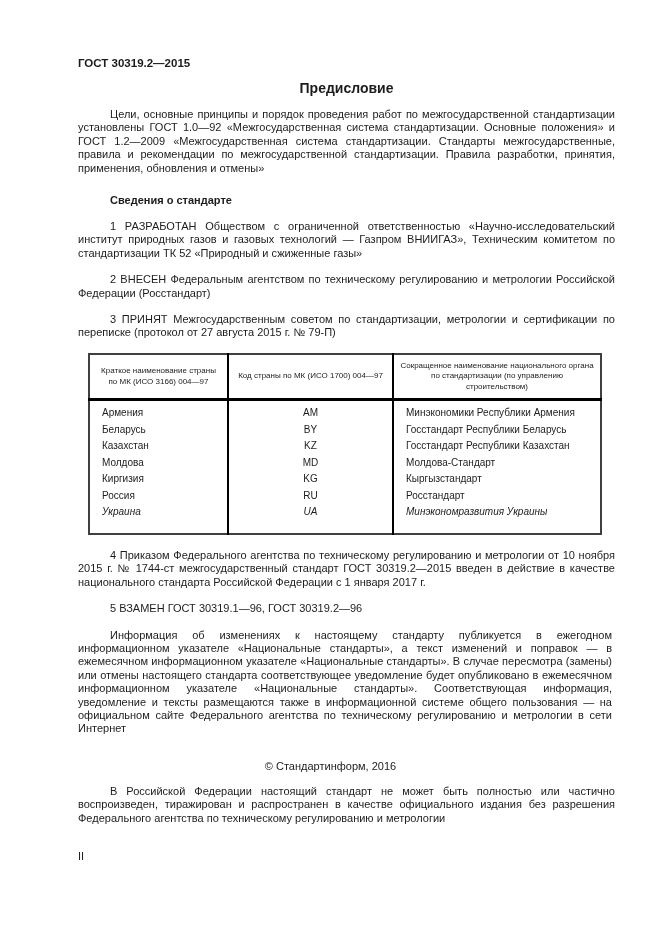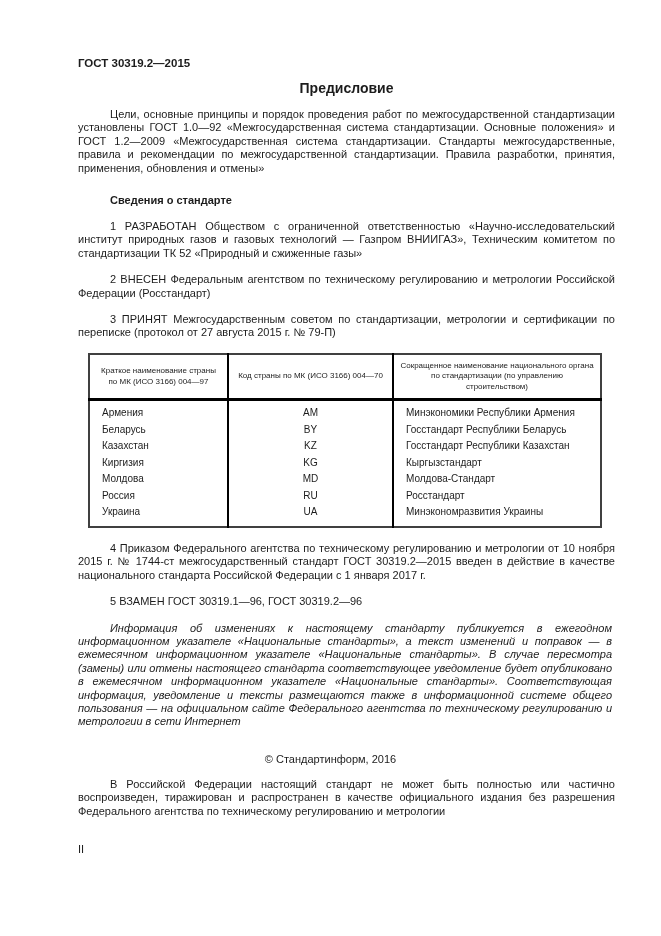--- a/index.html
+++ b/index.html
@@ -75,29 +75,28 @@
   .vote-table td {
     border-left: 2px solid #000;
     font-size: 10px;
     line-height: 16.5px;
     padding: 0 0 0 12px;
     vertical-align: middle;
   }
   .vote-table td:first-child { border-left: none; }
   .vote-table td.code { text-align: center; padding: 0; }
   .vote-table tbody tr:first-child td { padding-top: 4px; }
-  .vote-table tbody tr:last-child td { padding-bottom: 5px; }
+  .vote-table tbody tr:last-child td { padding-bottom: 12px; font-style: italic; }
   .table-wrap { margin-bottom: 14px; }
   p.note {
     margin: 0 3px 0 0;
     font-size: 11px;
     line-height: 13.4px;
     text-align: justify;
     text-indent: 32px;
-    font-style: italic;
   }
   .copyright {
     margin-top: 23px;
     padding-right: 32px;
     text-align: center;
     font-size: 11px;
     line-height: 14px;
   }
   p.restriction {
     margin: 12px 0 0 0;
@@ -133,49 +132,49 @@
   <div class="table-wrap">
     <table class="vote-table">
       <colgroup>
           <col class="c1">
           <col class="c2">
           <col class="c3">
         </colgroup>
       <thead>
         <tr>
           <th>Краткое наименование страны по МК (ИСО 3166) 004—97</th>
-          <th>Код страны по МК (ИСО 3166) 004—70</th>
+          <th>Код страны по МК (ИСО 1700) 004—97</th>
           <th>Сокращенное наименование национального органа по стандартизации (по управлению строительством)</th>
         </tr>
       </thead>
       <tbody>
         <tr>
           <td>Армения</td>
           <td class="code">AM</td>
           <td>Минэкономики Республики Армения</td>
         </tr>
         <tr>
           <td>Беларусь</td>
           <td class="code">BY</td>
           <td>Госстандарт Республики Беларусь</td>
         </tr>
         <tr>
           <td>Казахстан</td>
           <td class="code">KZ</td>
           <td>Госстандарт Республики Казахстан</td>
         </tr>
         <tr>
+          <td>Молдова</td>
+          <td class="code">MD</td>
+          <td>Молдова-Стандарт</td>
+        </tr>
+        <tr>
           <td>Киргизия</td>
           <td class="code">KG</td>
           <td>Кыргызстандарт</td>
-        </tr>
-        <tr>
-          <td>Молдова</td>
-          <td class="code">MD</td>
-          <td>Молдова-Стандарт</td>
         </tr>
         <tr>
           <td>Россия</td>
           <td class="code">RU</td>
           <td>Росстандарт</td>
         </tr>
         <tr>
           <td>Украина</td>
           <td class="code">UA</td>
           <td>Минэкономразвития Украины</td>

